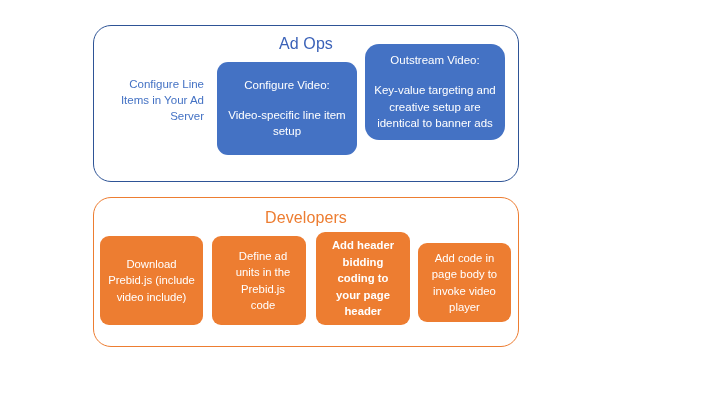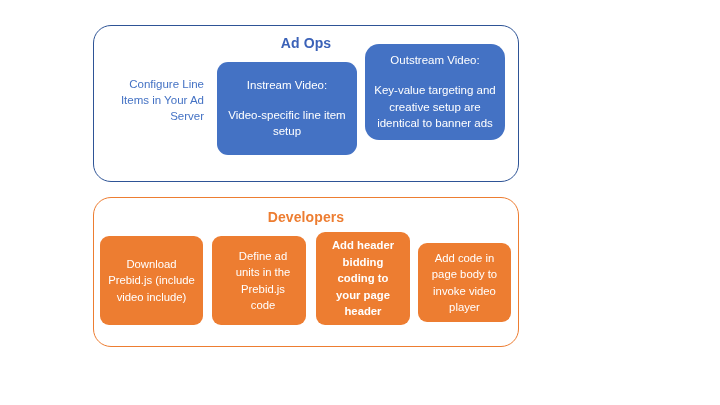--- a/index.html
+++ b/index.html
@@ -44,22 +44,22 @@
     width: 426px;
     height: 150px;
     border: 1.3px solid #ED7D31;
   }
 
   .group-title {
     position: absolute;
     left: 0;
     right: 0;
     text-align: center;
-    font-weight: bold;
-    font-size: 14px;
+    font-weight: normal;
+    font-size: 16px;
     letter-spacing: 0.1px;
   }
   .group-title.adops {
     top: 9px;
     color: #3B62B8;
   }
   .group-title.devs {
     top: 11px;
     color: #ED7D31;
   }
@@ -118,21 +118,21 @@
 
 <div class="canvas">
 
   <div class="group group-adops">
     <div class="group-title adops">Ad Ops</div>
   </div>
 
   <div class="plain-text" style="left:108px; top:70px; width:96px; height:60px;">Configure Line Items in Your Ad Server</div>
 
   <div class="box box-blue" style="left:217px; top:62px; width:140px; height:93px;">
-    <span class="line heading">Instream Video:</span>
+    <span class="line heading">Configure Video:</span>
     <span class="spacer"></span>
     <span class="line body">Video-specific line item setup</span>
   </div>
 
   <div class="box box-blue" style="left:365px; top:44px; width:140px; height:96px;border-radius:14px;">
     <span class="line heading">Outstream Video:</span>
     <span class="spacer"></span>
     <span class="line body">Key-value targeting and creative setup are identical to banner ads</span>
   </div>
 

